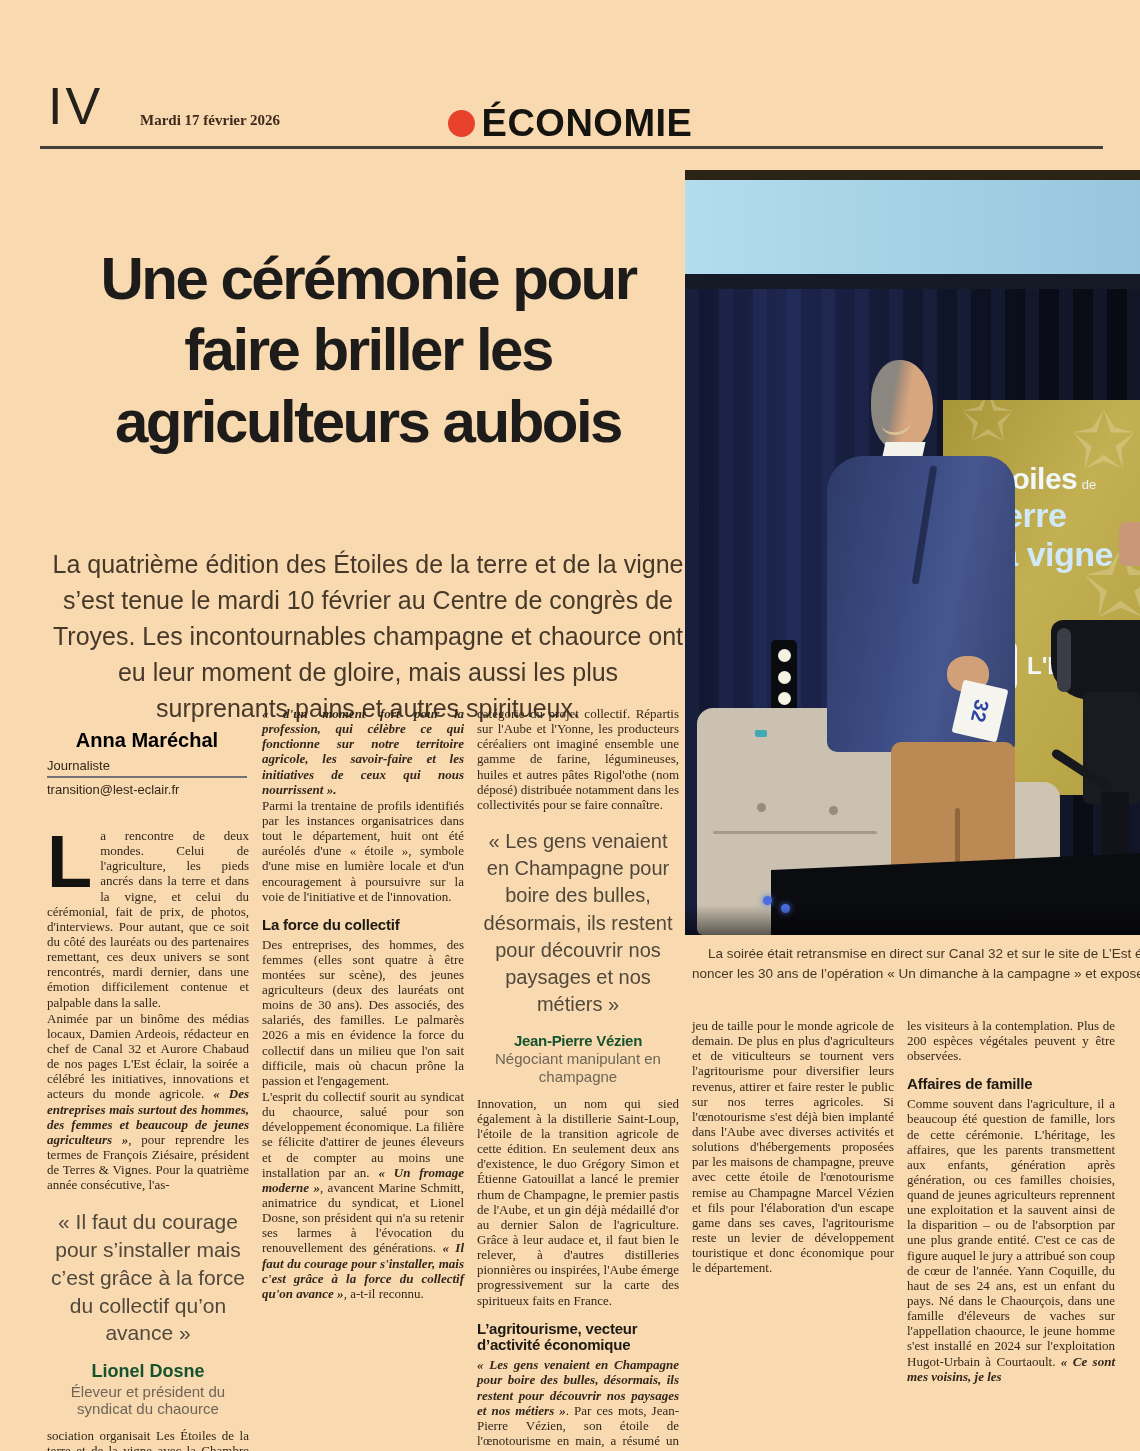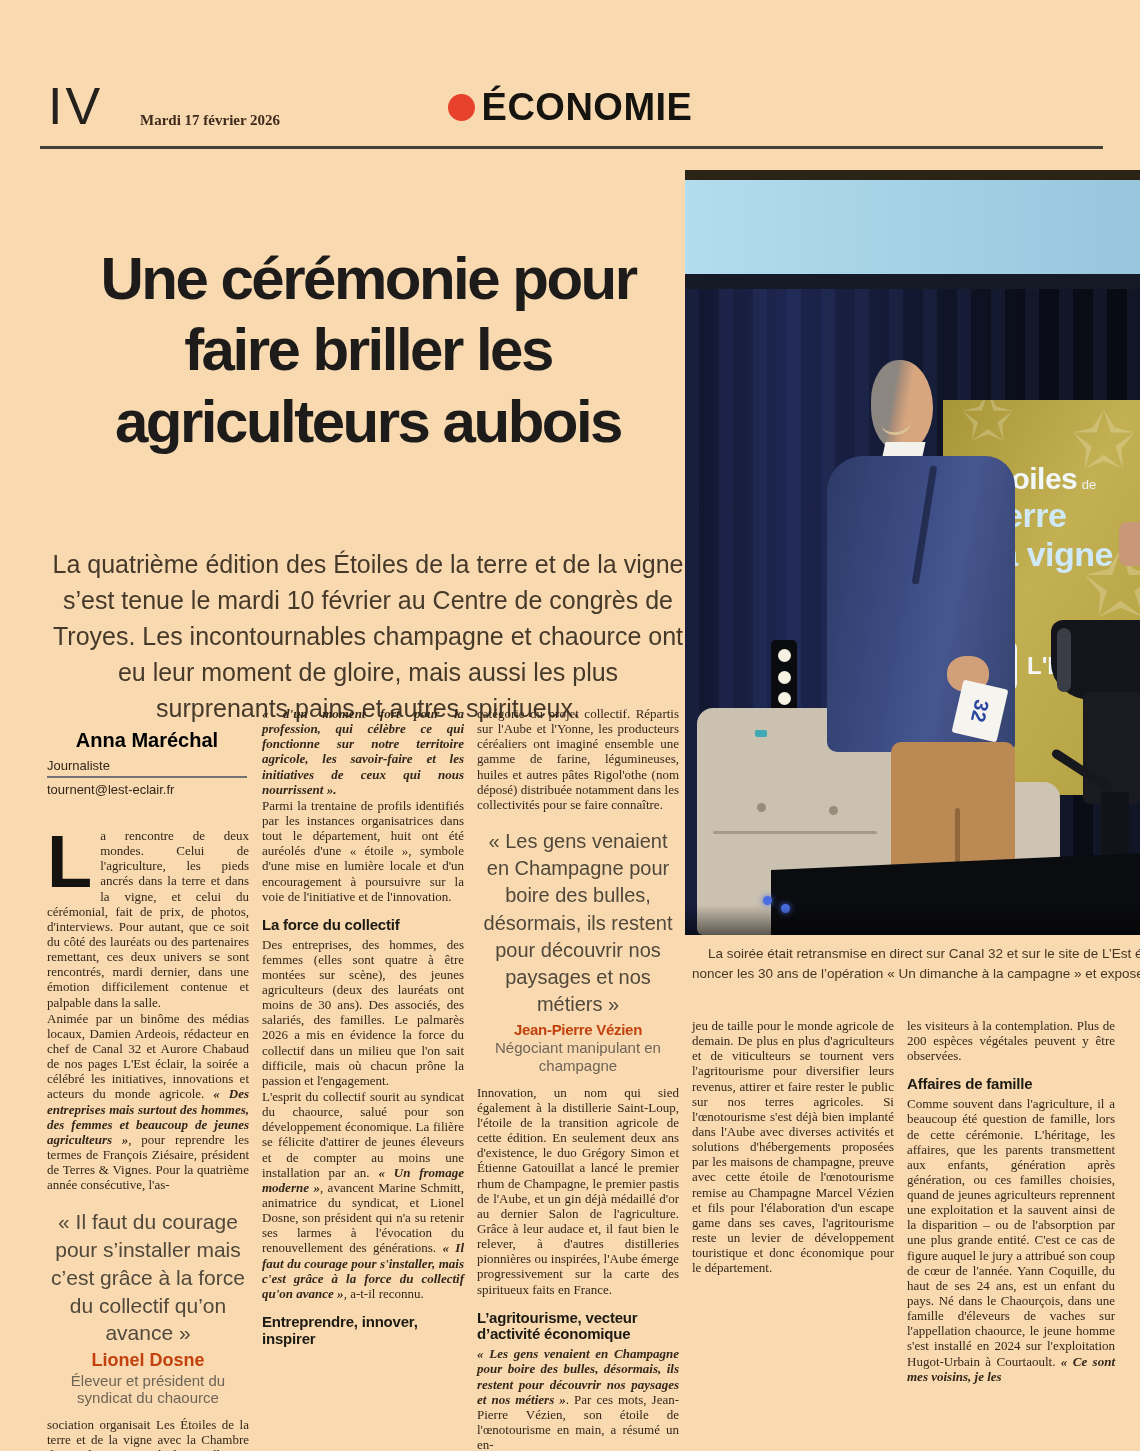--- a/index.html
+++ b/index.html
@@ -3,21 +3,21 @@
 <meta charset="utf-8">
 <style>
   html,body{margin:0;padding:0;}
   .page{
     position:relative; width:1140px; height:1451px; overflow:hidden;
     background:#f8d9b0; font-family:"Liberation Serif", serif; color:#362a1c;
   }
   
   .folio{position:absolute;left:48px;top:80px;font:400 52px/1 "Liberation Sans",sans-serif;color:#24211c;letter-spacing:3px;}
   .dateline{position:absolute;left:140px;top:113px;font:bold 15px/1 "Liberation Serif",serif;color:#3f2a1c;}
-  .section-head{position:absolute;left:0;top:88px;width:1140px;text-align:center;}
+  .section-head{position:absolute;left:0;top:104px;width:1140px;text-align:center;}
   .section-head .inner{display:inline-flex;align-items:center;gap:7px;}
   .section-dot{width:27px;height:27px;border-radius:50%;background:#e8412c;display:inline-block;}
   .section-label{font:bold 38px/1 "Liberation Sans",sans-serif;color:#16140f;letter-spacing:.5px;}
   .header-rule{position:absolute;left:40px;top:146px;width:1063px;height:3px;background:#45413a;}
   
   .headline{position:absolute;left:62px;top:243px;width:612px;text-align:center;
     font:bold 60px/1.19 "Liberation Sans",sans-serif;color:#1d1c1a;letter-spacing:-2.5px;}
   .lede{position:absolute;left:52px;top:546px;width:632px;text-align:center;
     font:400 25px/1.44 "Liberation Sans",sans-serif;color:#46392a;}
   
@@ -28,21 +28,21 @@
   
   .col{position:absolute;width:202px;font:400 13px/1.165 "Liberation Serif",serif;color:#33271a;
        text-align:justify;hyphens:auto;}
   .col p{margin:0 0 1px 0;}
   .col .ital{font-style:italic;font-weight:bold;}
   .dropcap{float:left;font:bold 74px/58px "Liberation Sans",sans-serif;color:#151310;margin:5px 8px 0 0;}
   .subhead{font:bold 15px/1.12 "Liberation Sans",sans-serif;color:#1d1a14;text-align:left;margin:13px 0 3px 0;letter-spacing:-.2px;}
   .pullquote{text-align:center;font-family:"Liberation Sans",sans-serif;margin:16px 0 10px;}
   .pq-text{font:400 21px/1.32 "Liberation Sans",sans-serif;color:#50483b;}
   .pq-text.small{font-size:20px;line-height:1.36;}
-  .pq-author{font:bold 18px/1.2 "Liberation Sans",sans-serif;color:#c2410c;margin-top:3px;}
+  .pq-author{font:bold 18px/1.2 "Liberation Sans",sans-serif;color:#14532d;margin-top:14px;}
   .pq-author.small{font-size:15px;letter-spacing:-.3px;}
   .pq-role{font:400 15px/1.18 "Liberation Sans",sans-serif;color:#6e6557;}
   
   .photo{position:absolute;left:685px;top:170px;width:455px;height:765px;overflow:hidden;background:#0d1020;}
   .ph-frame-top{position:absolute;left:0;top:0;width:100%;height:10px;background:#2b2316;}
   .ph-screen{position:absolute;left:0;top:10px;width:100%;height:94px;background:linear-gradient(90deg,#b3dcee,#a2cfe4 60%,#97c6dd);}
   .ph-screen-edge{position:absolute;left:0;top:104px;width:100%;height:15px;background:#161a26;}
   .ph-curtain{position:absolute;left:0;top:119px;width:100%;height:646px;
     background:
       repeating-linear-gradient(90deg, rgba(60,76,140,.16) 0 14px, rgba(0,0,0,0) 14px 34px),
@@ -110,41 +110,40 @@
     </span>
   </div>
   <div class="header-rule"></div>
 
   <h1 class="headline" style="margin:0">Une cérémonie pour faire briller les agriculteurs aubois</h1>
   <div class="lede">La quatrième édition des Étoiles de la terre et de la vigne s’est tenue le mardi 10 février au Centre de congrès de Troyes. Les incontournables champagne et chaource ont eu leur moment de gloire, mais aussi les plus surprenants pains et autres spiritueux.</div>
 
   <div class="author">
     <div class="name">Anna Maréchal</div>
     <div class="role">Journaliste</div>
-    <div class="email">tournent@lest-eclair.fr</div>
+    <div class="email">transition@lest-eclair.fr</div>
   </div>
 
   <div class="col" style="left:47px;top:828px;">
     <p><span class="dropcap">L</span><span>a rencontre de deux mondes. Celui de l'agriculture, les pieds ancrés dans la terre et dans la vigne, et celui du cérémonial, fait de prix, de photos, d'interviews. Pour autant, que ce soit du côté des lauréats ou des partenaires remettant, ces deux univers se sont rencontrés, mardi dernier, dans une émotion difficilement contenue et palpable dans la salle.</span></p>
     <p><span>Animée par un binôme des médias locaux, Damien Ardeois, rédacteur en chef de Canal 32 et Aurore Chabaud de nos pages L'Est éclair, la soirée a célébré les initiatives, innovations et acteurs du monde agricole. </span><span class="ital">« Des entreprises mais surtout des hommes, des femmes et beaucoup de jeunes agriculteurs »</span><span>, pour reprendre les termes de François Ziésaire, président de Terres &amp; Vignes. Pour la quatrième année consécutive, l'as-</span></p>
     <div class="pullquote">
       <div class="pq-text">« Il faut du courage pour s’installer mais c’est grâce à la force du collectif qu’on avance »</div>
       <div class="pq-author">Lionel Dosne</div>
       <div class="pq-role">Éleveur et président du syndicat du chaource</div>
     </div>
     <p>sociation organisait Les Étoiles de la terre et de la vigne avec la Chambre d'agriculture. Son président et éleveur de vaches laitières Alain Boulard, face à l'assemblée, s'est réjoui</p>
   </div>
 
   <div class="col" style="left:262px;top:706px;">
     <p class="ital">« d'un moment fort pour la profession, qui célèbre ce qui fonctionne sur notre territoire agricole, les savoir-faire et les initiatives de ceux qui nous nourrissent ».</p>
     <p>Parmi la trentaine de profils identifiés par les instances organisatrices dans tout le département, huit ont été auréolés d'une « étoile », symbole d'une mise en lumière locale et d'un encouragement à poursuivre sur la voie de l'initiative et de l'innovation.</p>
     <div class="subhead">La force du collectif</div>
     <p>Des entreprises, des hommes, des femmes (elles sont quatre à être montées sur scène), des jeunes agriculteurs (deux des lauréats ont moins de 30 ans). Des associés, des salariés, des familles. Le palmarès 2026 a mis en évidence la force du collectif dans un milieu que l'on sait difficile, mais où chacun prône la passion et l'engagement.</p>
     <p><span>L'esprit du collectif sourit au syndicat du chaource, salué pour son développement économique. La filière se félicite d'attirer de jeunes éleveurs et de compter au moins une installation par an. </span><span class="ital">« Un fromage moderne »</span><span>, avancent Marine Schmitt, animatrice du syndicat, et Lionel Dosne, son président qui n'a su retenir ses larmes à l'évocation du renouvellement des générations. </span><span class="ital">« Il faut du courage pour s'installer, mais c'est grâce à la force du collectif qu'on avance »</span><span>, a-t-il reconnu.</span></p>
-    <div class="subhead">Entreprendre, innover, inspirer</div>
   </div>
 
   <div class="col" style="left:477px;top:706px;">
     <p>catégorie du projet collectif. Répartis sur l'Aube et l'Yonne, les producteurs céréaliers ont imaginé ensemble une gamme de farine, légumineuses, huiles et autres pâtes Rigol'othe (nom déposé) distribuée notamment dans les collectivités pour se faire connaître.</p>
     <div class="pullquote">
       <div class="pq-text small">« Les gens venaient en Champagne pour boire des bulles, désormais, ils restent pour découvrir nos paysages et nos métiers »</div>
       <div class="pq-author small">Jean-Pierre Vézien</div>
       <div class="pq-role">Négociant manipulant en champagne</div>
     </div>
     <p>Innovation, un nom qui sied également à la distillerie Saint-Loup, l'étoile de la transition agricole de cette édition. En seulement deux ans d'existence, le duo Grégory Simon et Étienne Gatouillat a lancé le premier rhum de Champagne, le premier pastis de l'Aube, et un gin déjà médaillé d'or au dernier Salon de l'agriculture. Grâce à leur audace et, il faut bien le relever, à d'autres distilleries pionnières ou inspirées, l'Aube émerge progressivement sur la carte des spiritueux faits en France.</p>

